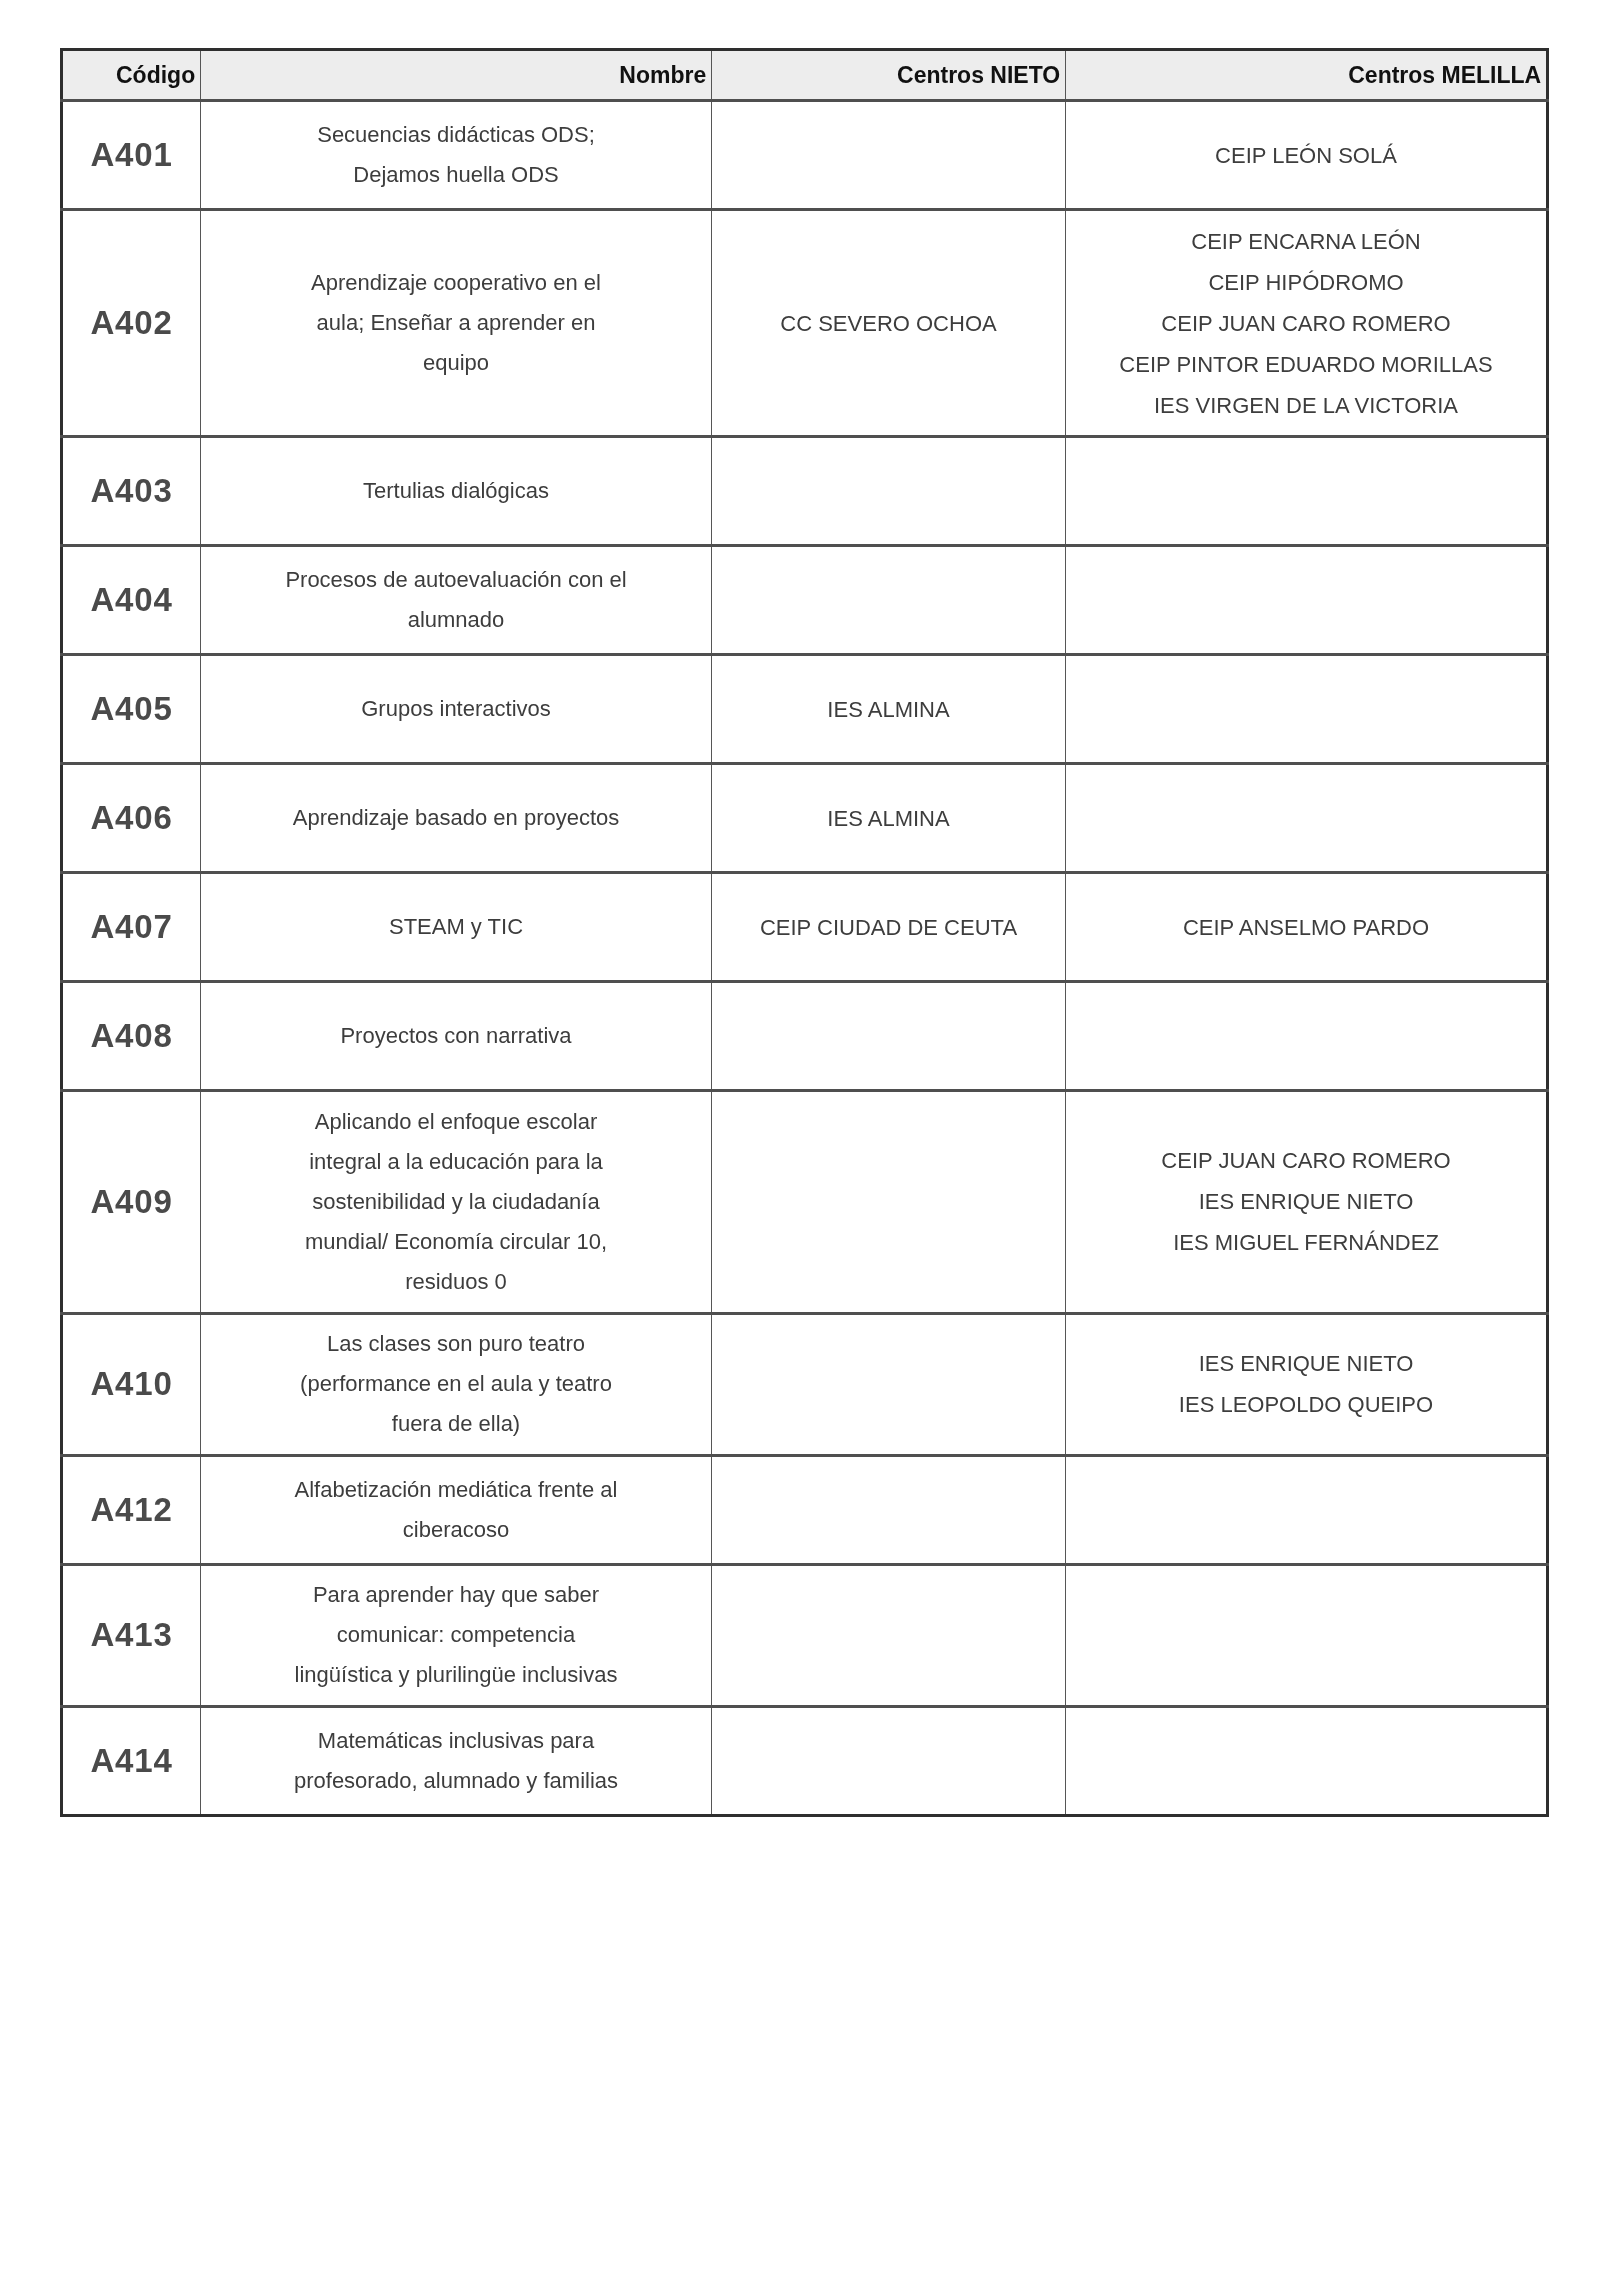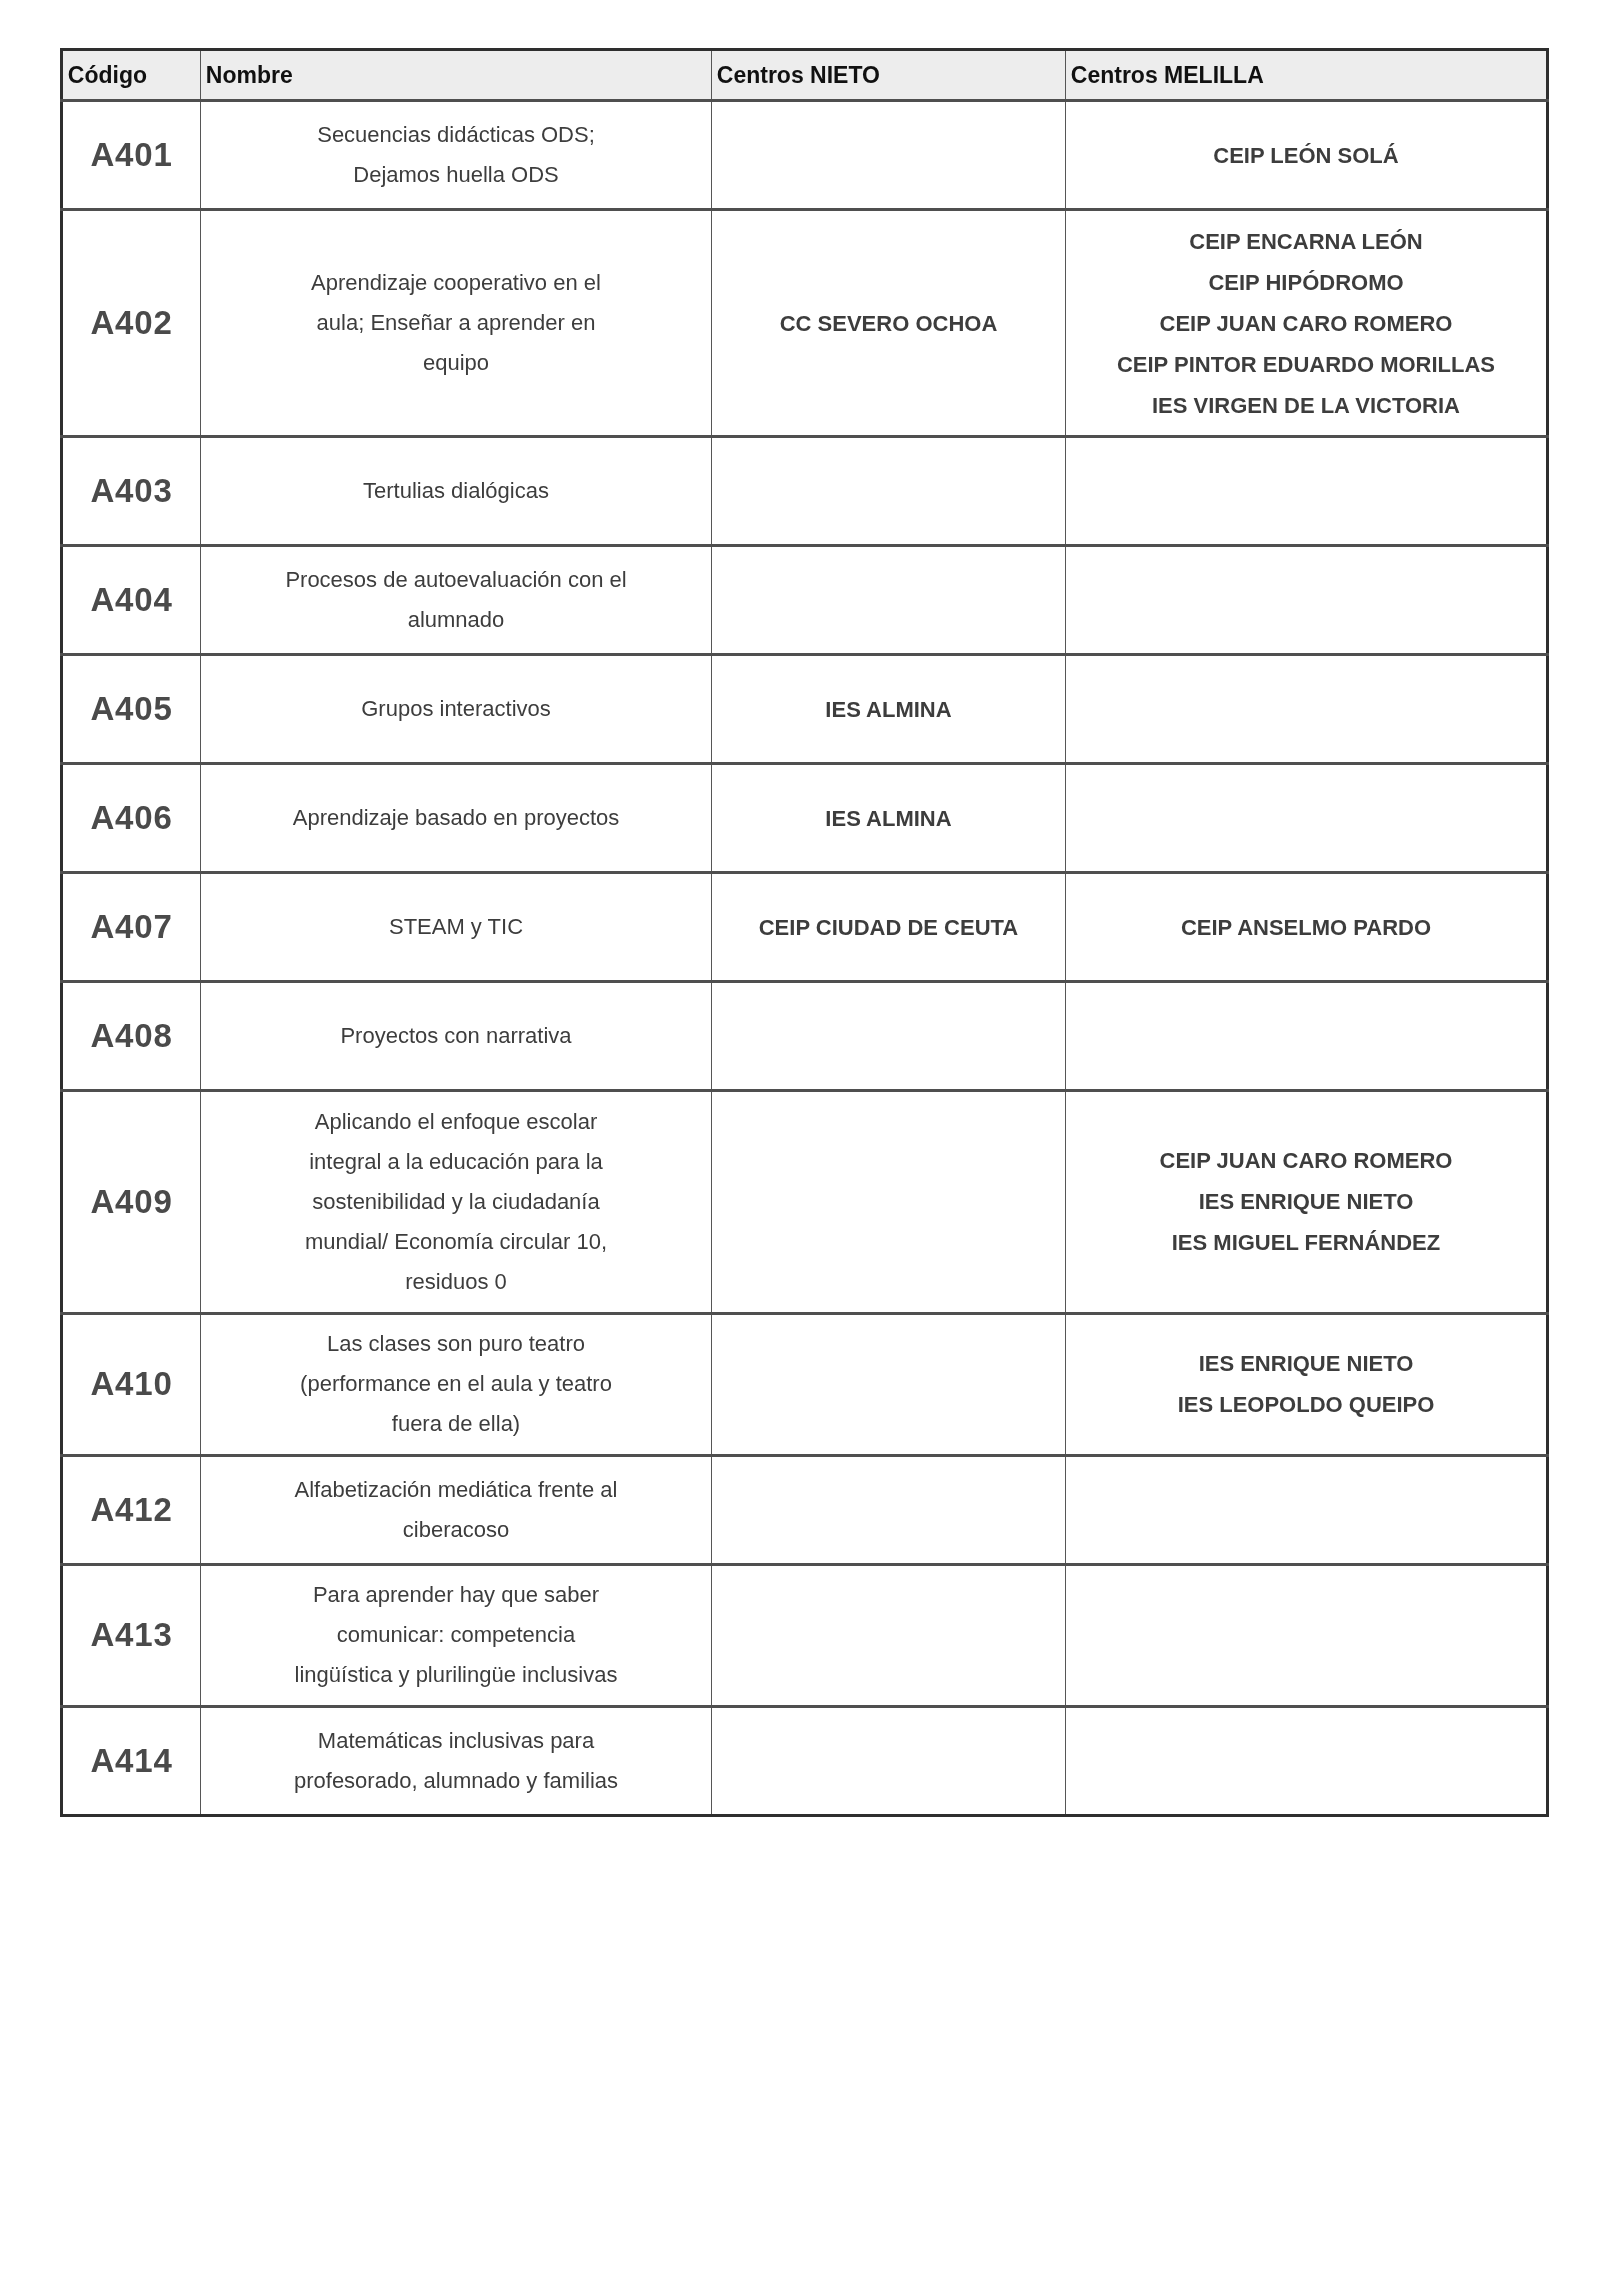--- a/index.html
+++ b/index.html
@@ -28,21 +28,21 @@
   col.c-nombre  { width: 511px; }
   col.c-ceuta   { width: 354px; }
   col.c-melilla { width: 482px; }
 
   thead th {
     background: #ededed;
     height: 45px;
     font-size: 23px;
     font-weight: bold;
     color: #111111;
-    text-align: left;
+    text-align: right;
     vertical-align: middle;
     border-bottom: 2.4px solid #2e2e2e;
     border-left: 1.6px solid #565656;
     padding: 1.6px 4.8px;
   }
   thead th:first-child { border-left: none; }
 
   tbody td {
     border-top: 3.2px solid #4f4f4f;
     border-left: 1.6px solid #565656;
@@ -58,21 +58,21 @@
   tbody td:first-child { border-left: none; }
   tbody tr { height: 109px; }
 
   td.code-cell {
     font-size: 33px;
     font-weight: bold;
     color: #4a4a4a;
     letter-spacing: 0.8px;
   }
   td.nombre-cell  { line-height: 40px; }
-  td.centros-cell { line-height: 41px; font-weight: bold; }
+  td.centros-cell { line-height: 41px; }
 </style>
 </head>
 <body>
 
 <div class="page">
   <table class="courses">
     <colgroup>
       <col class="c-code">
       <col class="c-nombre">
       <col class="c-ceuta">

